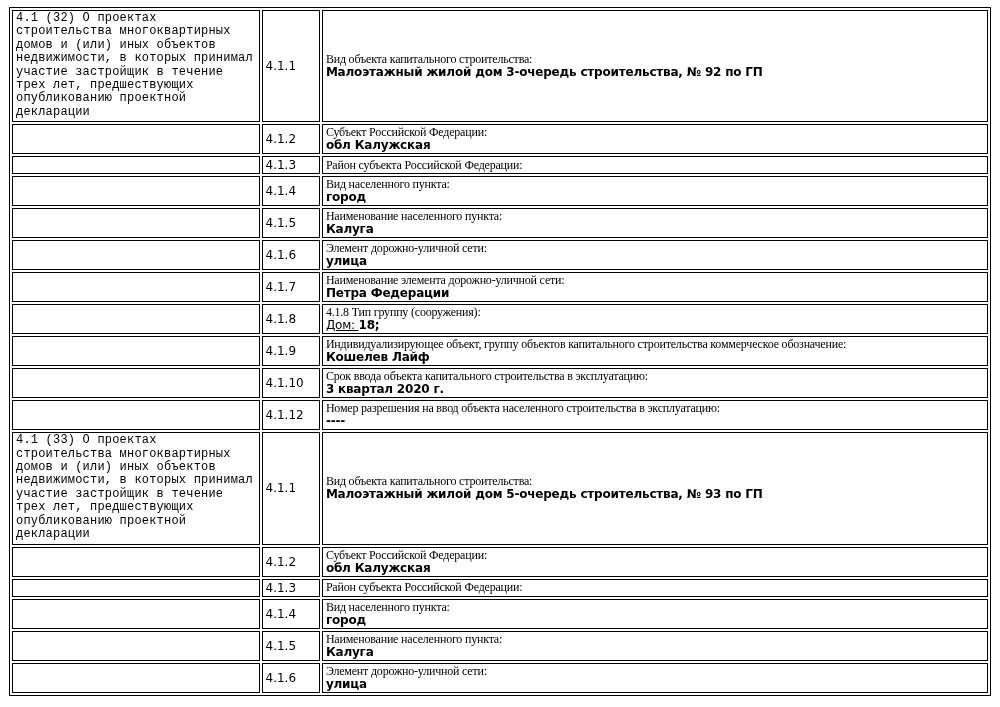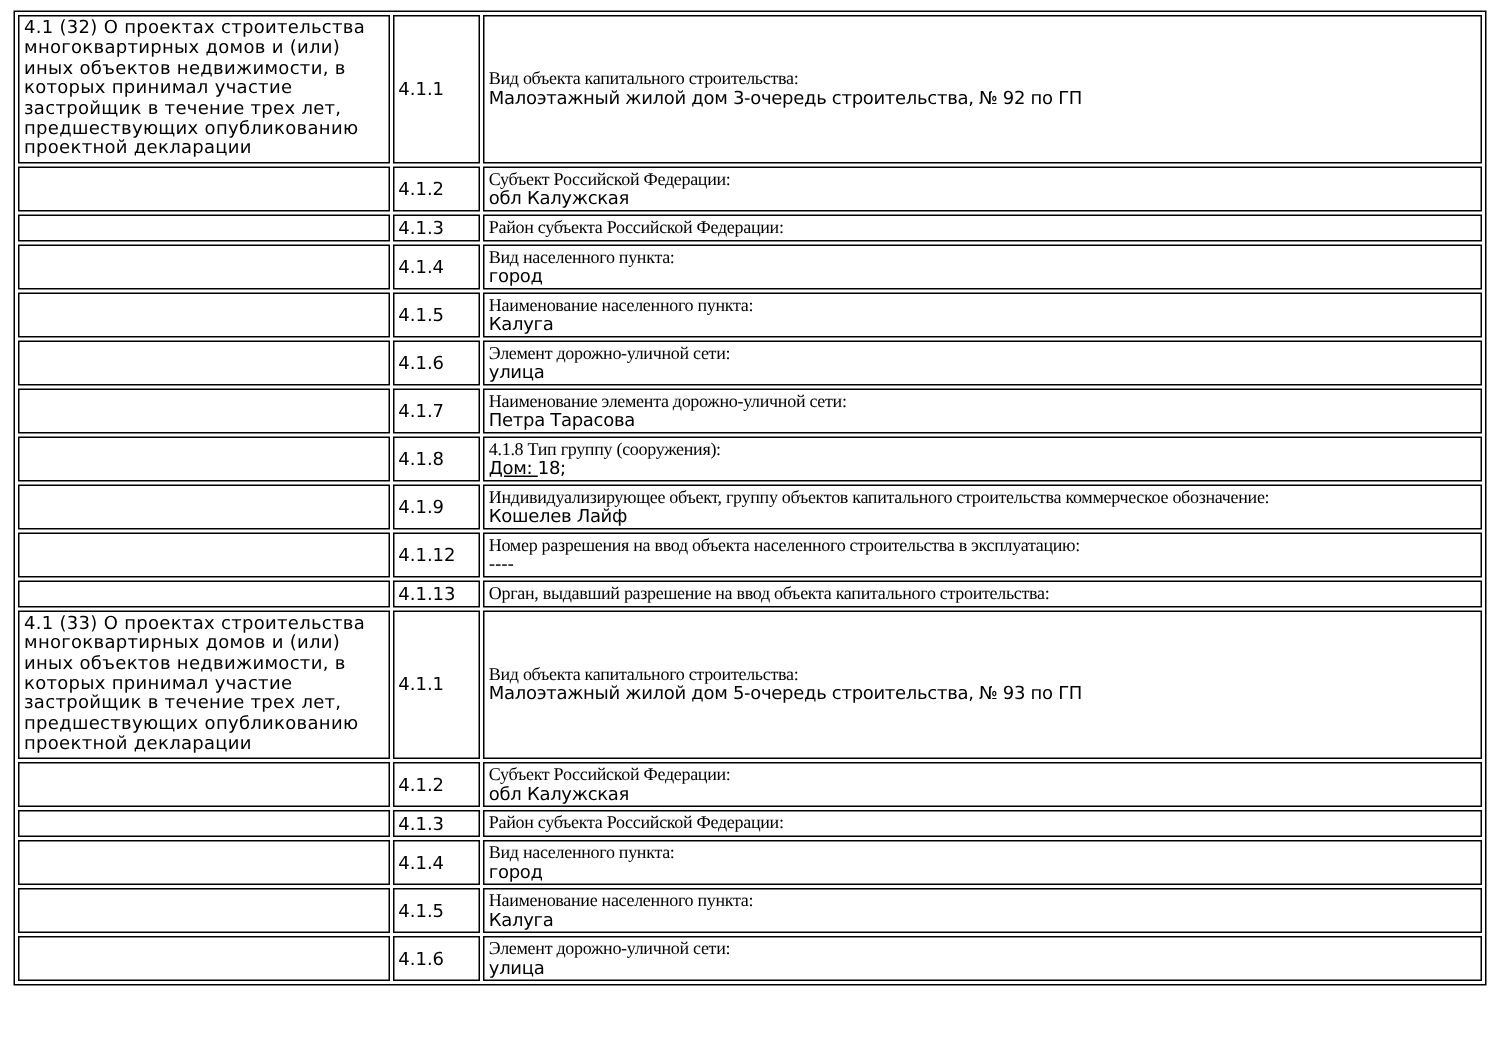--- a/index.html
+++ b/index.html
@@ -27,20 +27,21 @@
     background: #ffffff;
     overflow: hidden;
   }
   col.c1 { width: 246px; }
   col.c2 { width: 58px; }
   col.c3 { width: 662px; }
 
   td.title-cell {
     vertical-align: top;
     padding: 1px 3px 2px 3px;
+    font-family: Liberation Mono, monospace;
   }
   .section-title {
     font-size: 12px;
     line-height: 13.4px;
     letter-spacing: 0.2px;
   }
   td.empty-cell { }
 
   td.num-cell {
     vertical-align: middle;
@@ -57,21 +58,21 @@
     font-size: 12px;
     line-height: 13px;
     letter-spacing: -0.2px;
     font-family: Liberation Serif, serif;
   }
   .field-value {
     font-size: 12px;
     line-height: 13px;
     letter-spacing: -0.2px;
   }
-  .field-value .val-bold { font-weight: normal; }
+  .field-value .val-bold { font-weight: bold; }
   .field-value .val-prefix { font-weight: normal; text-decoration: underline; }
 </style>
 </head>
 <body>
 
 <table class="decl">
   <colgroup>
     <col class="c1">
     <col class="c2">
     <col class="c3">
@@ -124,55 +125,56 @@
         <td class="content-cell">
           <div class="field-label">Элемент дорожно-уличной сети:</div>
           <div class="field-value"><span class="val-bold">улица</span></div>
         </td>
       </tr>
       <tr>
         <td class="empty-cell"></td>
         <td class="num-cell">4.1.7</td>
         <td class="content-cell">
           <div class="field-label">Наименование элемента дорожно-уличной сети:</div>
-          <div class="field-value"><span class="val-bold">Петра Тарасова</span></div>
+          <div class="field-value"><span class="val-bold">Петра Федерации</span></div>
         </td>
       </tr>
       <tr>
         <td class="empty-cell"></td>
         <td class="num-cell">4.1.8</td>
         <td class="content-cell">
           <div class="field-label">4.1.8 Тип группу (сооружения):</div>
           <div class="field-value"><span class="val-prefix">Дом: </span><span class="val-bold">18;</span></div>
         </td>
       </tr>
       <tr>
         <td class="empty-cell"></td>
         <td class="num-cell">4.1.9</td>
         <td class="content-cell">
           <div class="field-label">Индивидуализирующее объект, группу объектов капитального строительства коммерческое обозначение:</div>
           <div class="field-value"><span class="val-bold">Кошелев Лайф</span></div>
         </td>
       </tr>
       <tr>
         <td class="empty-cell"></td>
+        <td class="num-cell">4.1.10</td>
+        <td class="content-cell">
+          <div class="field-label">Срок ввода объекта капитального строительства в эксплуатацию:</div>
+          <div class="field-value"><span class="val-bold">3 квартал 2020 г.</span></div>
+        </td>
+      </tr>
+      <tr>
+        <td class="empty-cell"></td>
         <td class="num-cell">4.1.12</td>
         <td class="content-cell">
           <div class="field-label">Номер разрешения на ввод объекта населенного строительства в эксплуатацию:</div>
           <div class="field-value"><span class="val-bold">----</span></div>
         </td>
       </tr>
       <tr>
-        <td class="empty-cell"></td>
-        <td class="num-cell">4.1.13</td>
-        <td class="content-cell">
-          <div class="field-label">Орган, выдавший разрешение на ввод объекта капитального строительства:</div>
-        </td>
-      </tr>
-      <tr>
         <td class="title-cell">
           <div class="section-title">4.1 (33) О проектах строительства многоквартирных домов и (или) иных объектов недвижимости, в которых принимал участие застройщик в течение трех лет, предшествующих опубликованию проектной декларации</div>
         </td>
         <td class="num-cell">4.1.1</td>
         <td class="content-cell">
           <div class="field-label">Вид объекта капитального строительства:</div>
           <div class="field-value"><span class="val-bold">Малоэтажный жилой дом 5-очередь строительства, № 93 по ГП</span></div>
         </td>
       </tr>
       <tr>

